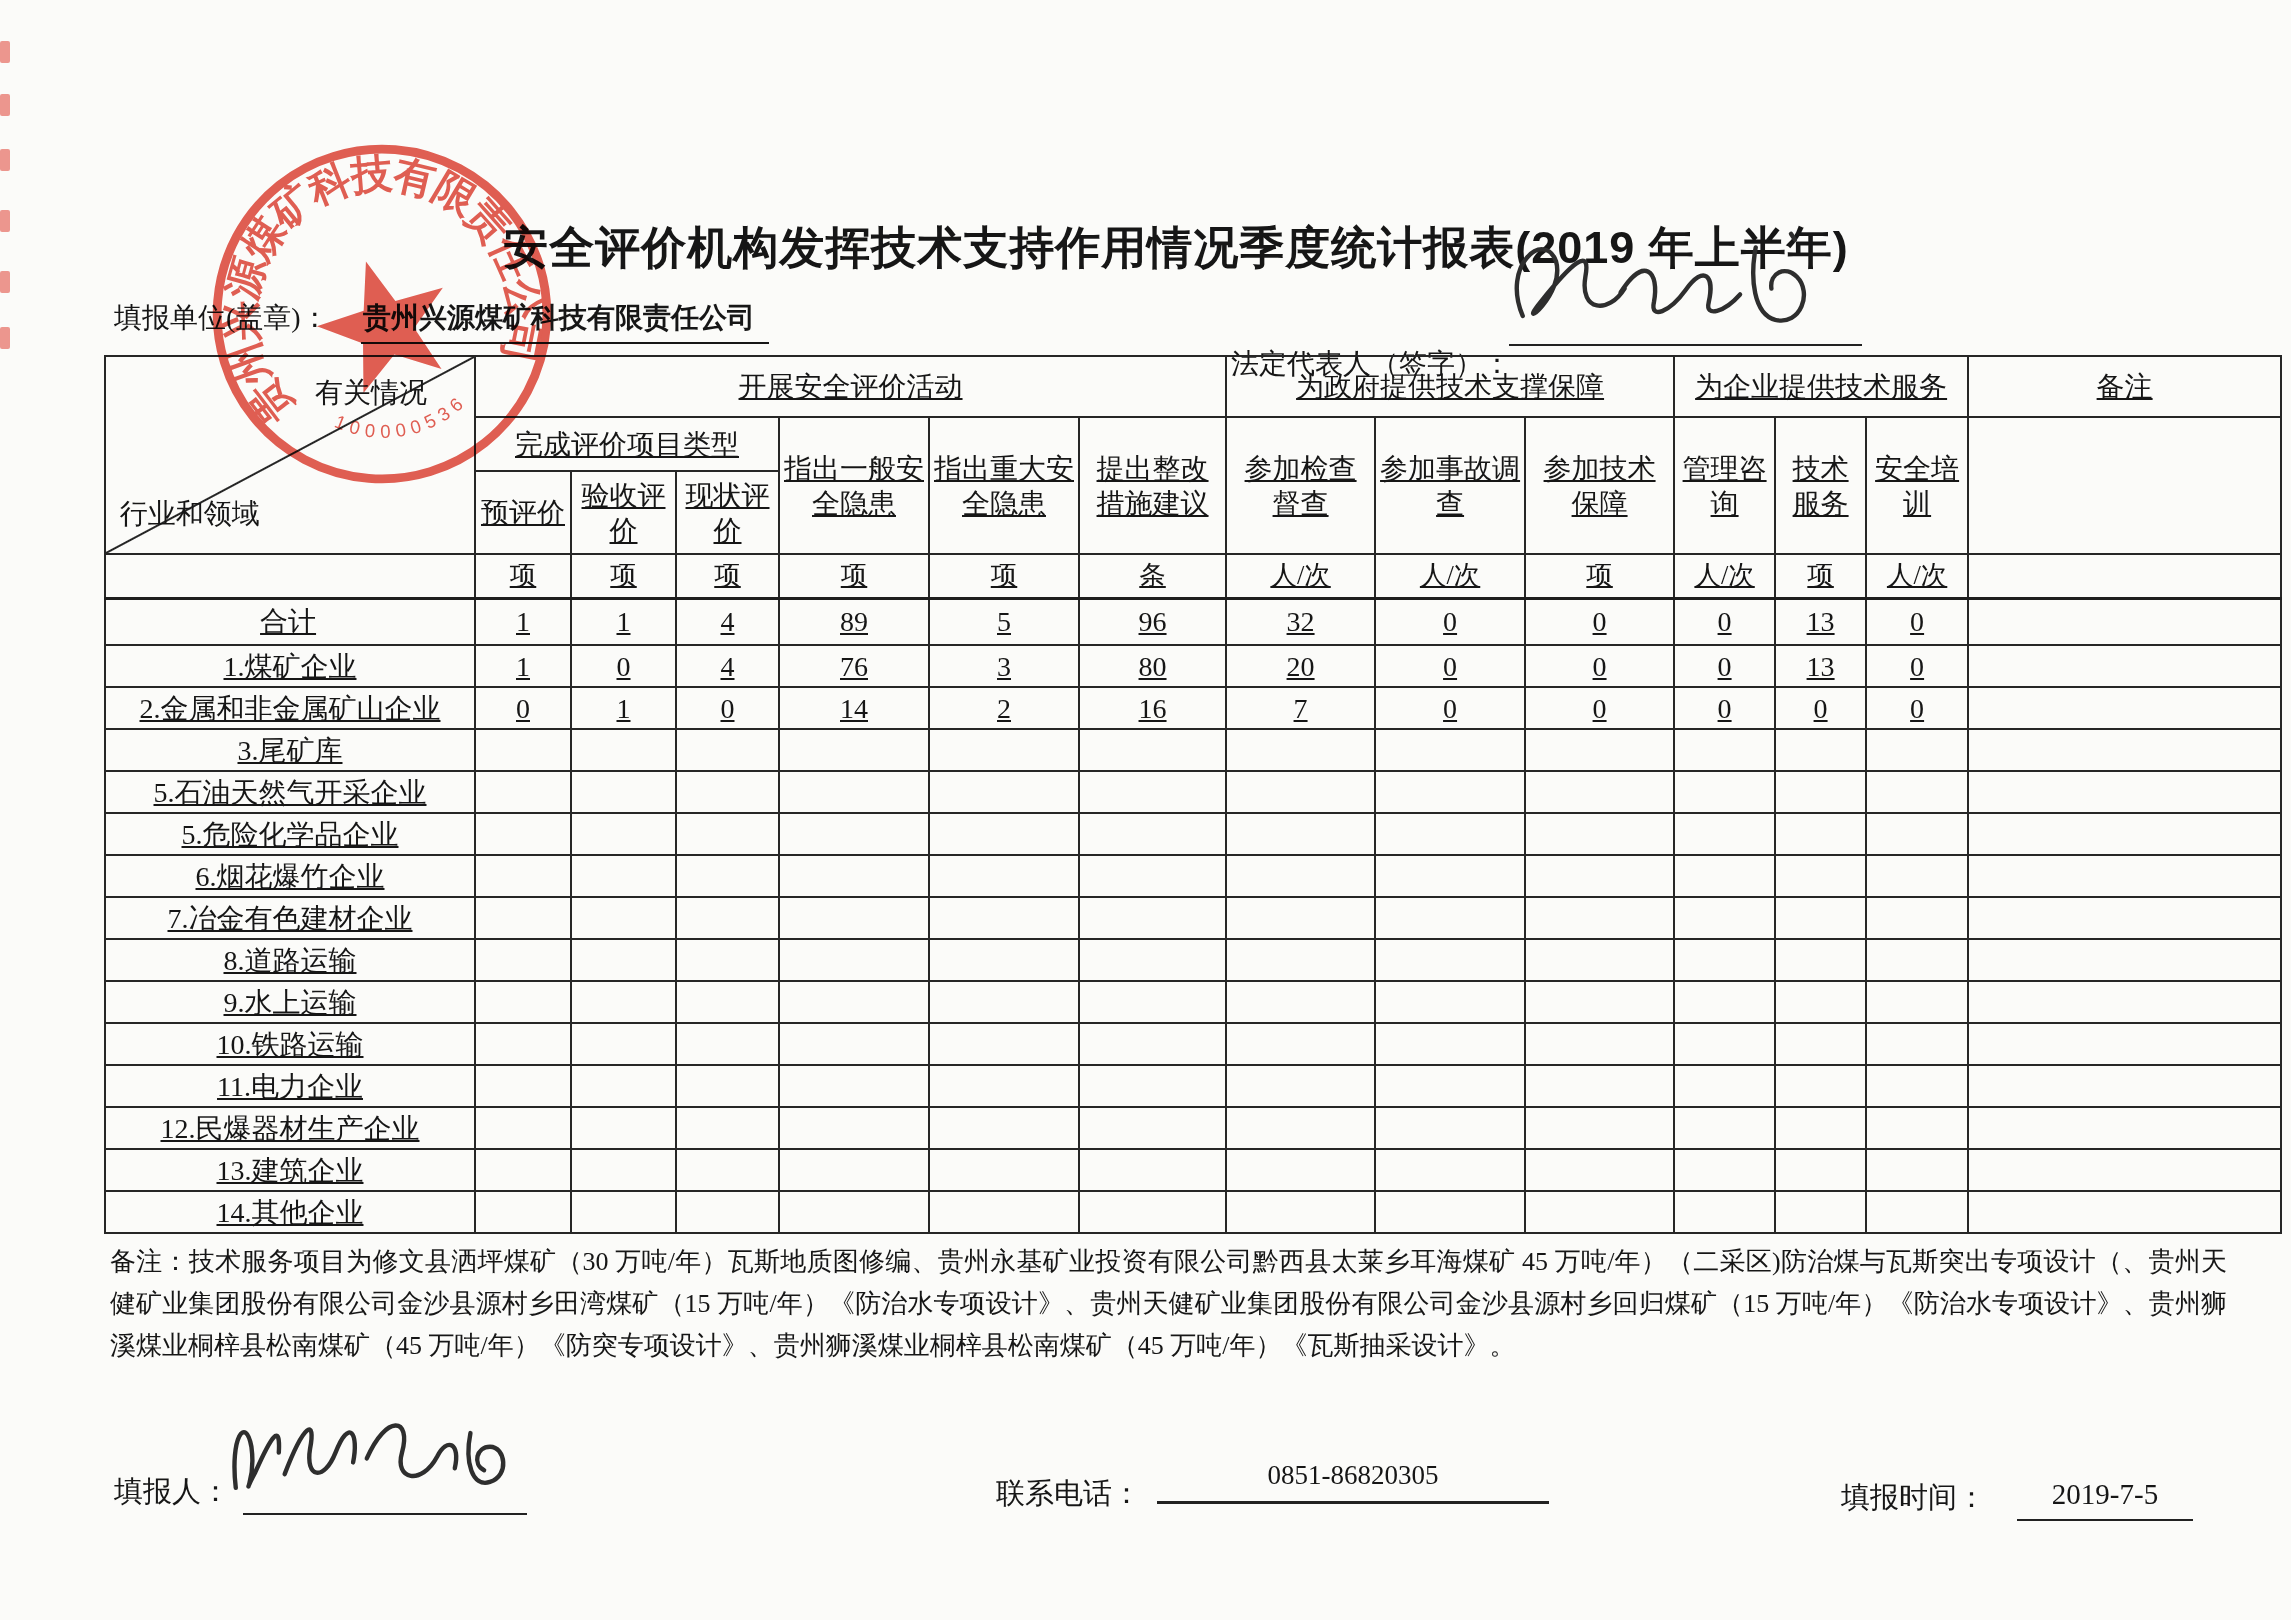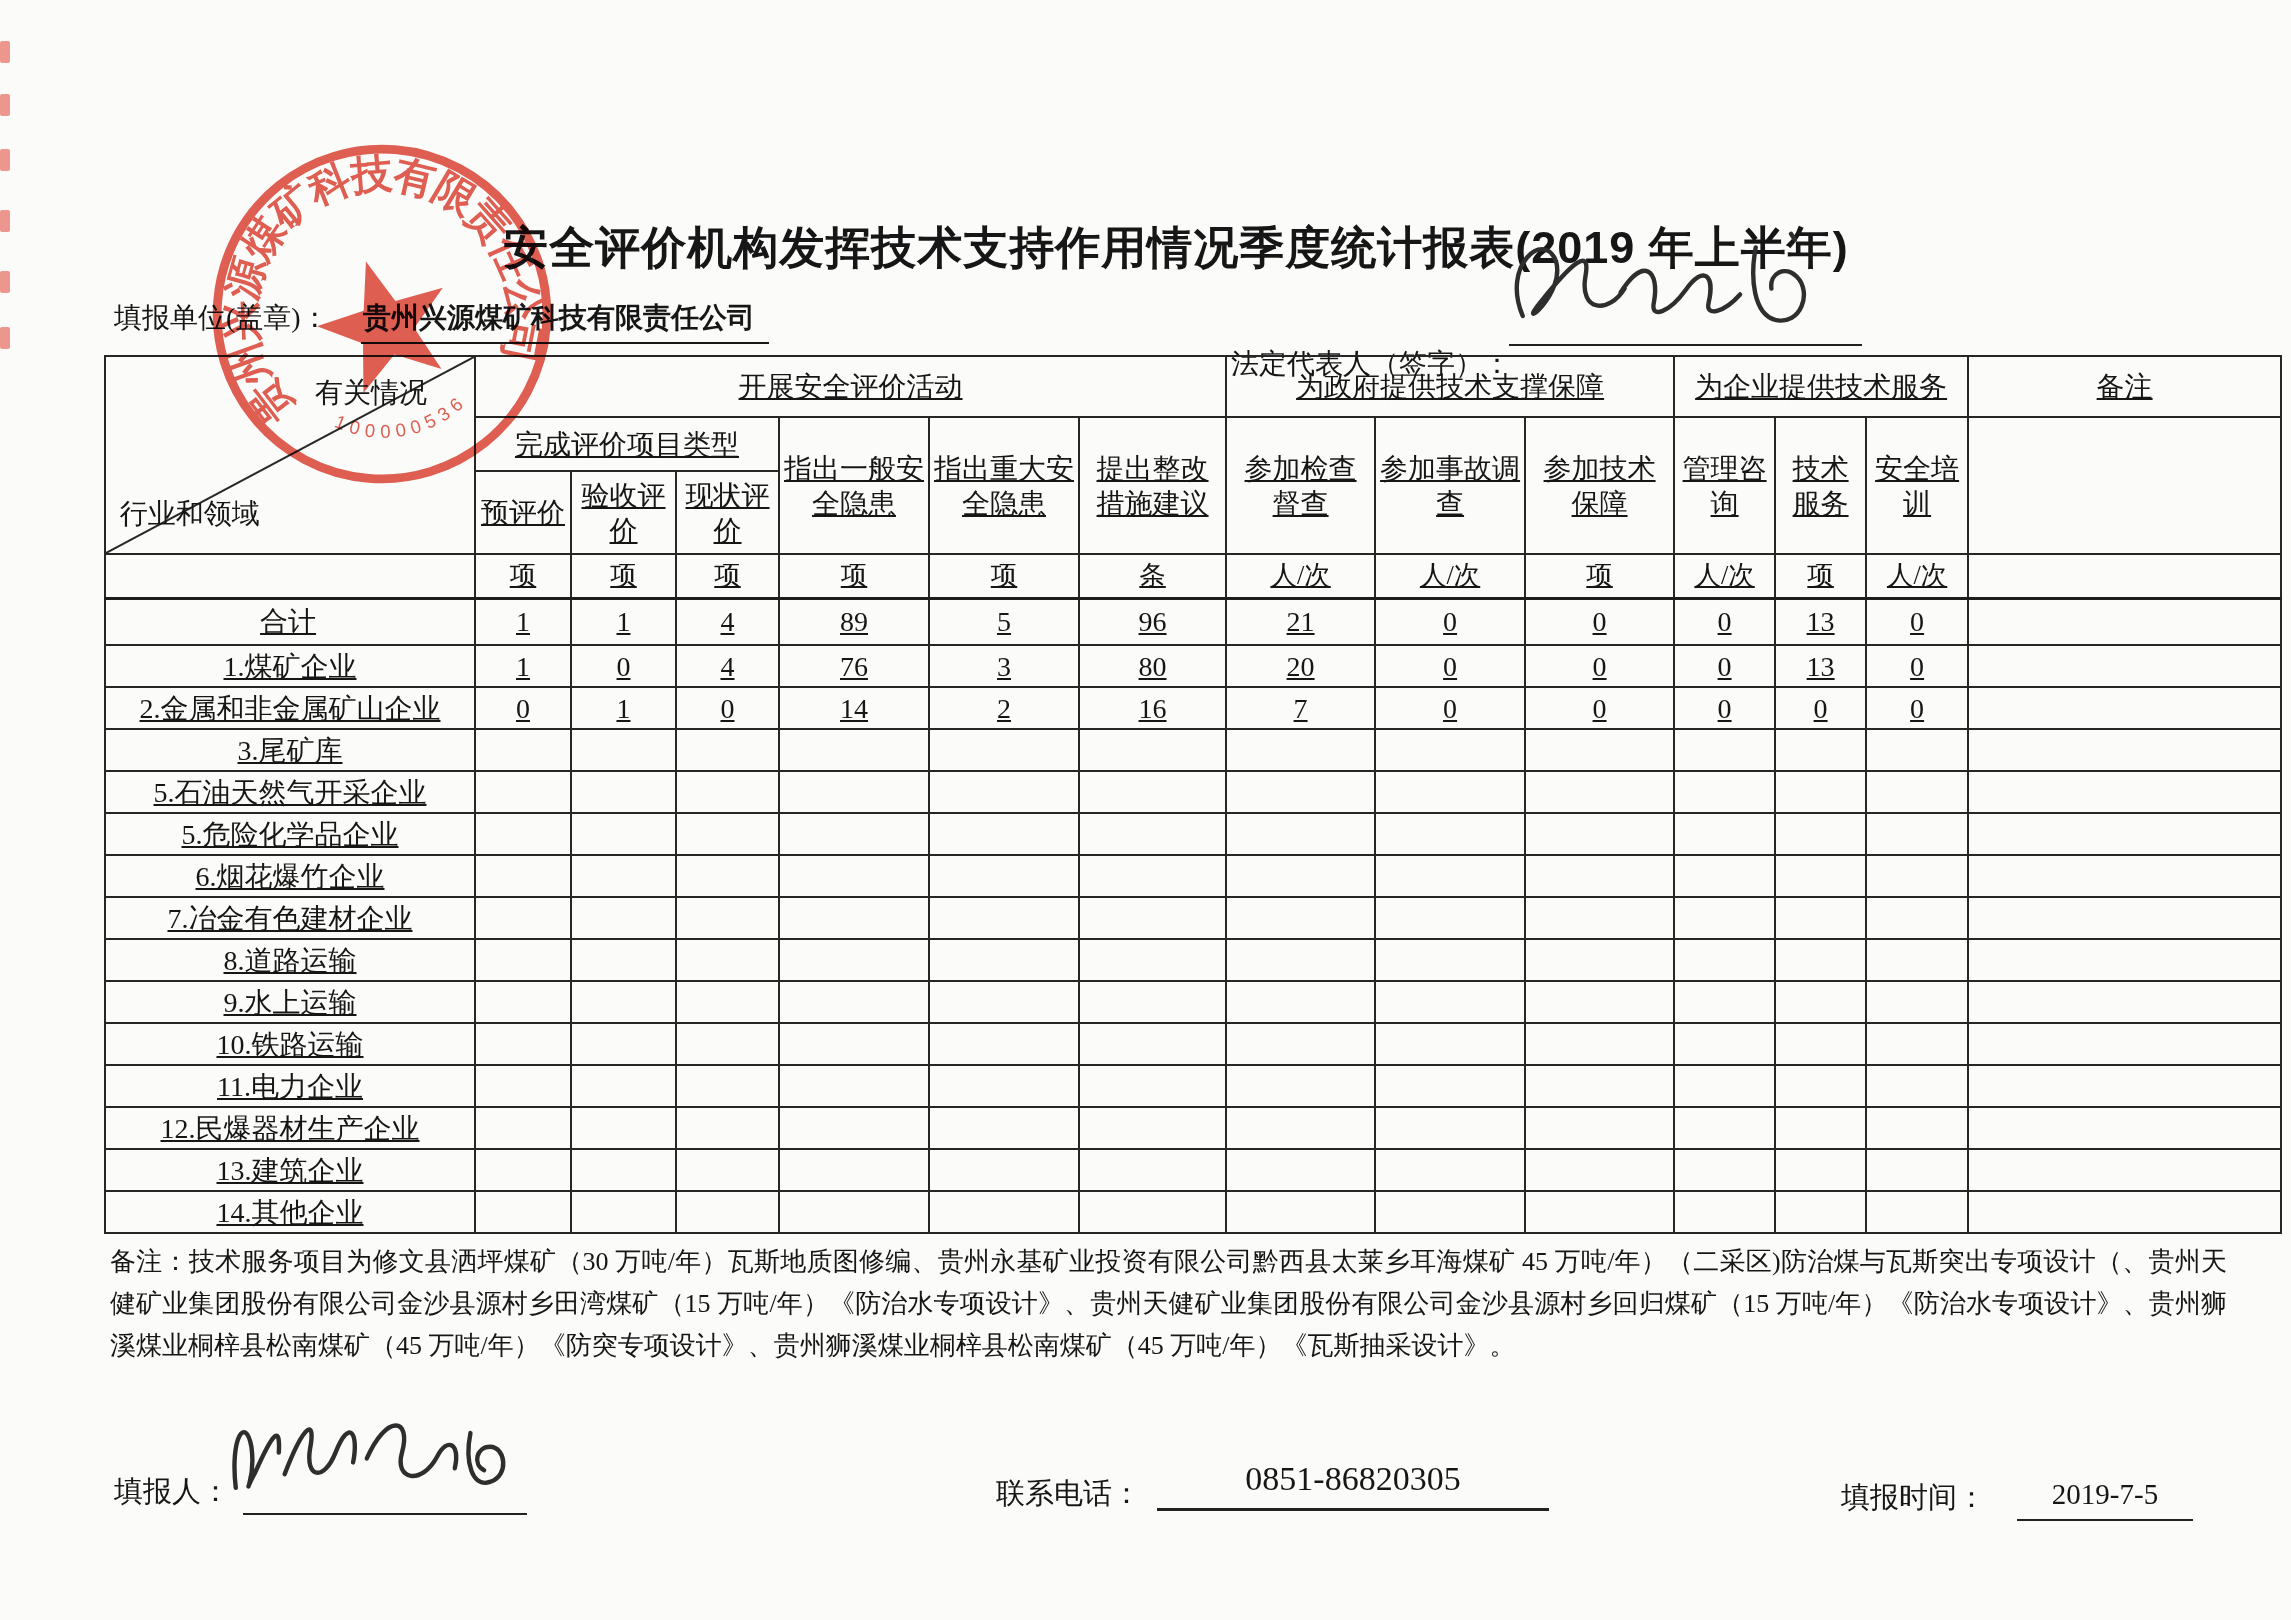--- a/index.html
+++ b/index.html
@@ -54,21 +54,21 @@
   
   .note{
     position:absolute;left:110px;top:1241px;width:2117px;
     font-size:26px;line-height:42px;text-align:justify;
   }
   .footer{position:absolute;top:1466px;left:0;width:2292px;font-size:29px;}
   .footer .filler-label{position:absolute;left:114px;top:5.9px;}
   .filler-underline{position:absolute;left:243px;top:47px;width:284px;border-bottom:2.9px solid #222;}
   .footer .phone-label{position:absolute;left:996px;top:7.8px;}
   .phone-underline{position:absolute;left:1157px;top:-5.9px;width:392px;text-align:center;
-    border-bottom:3.9px solid #222;padding-bottom:9.8px;font-size:34px;}
+    border-bottom:3.9px solid #222;padding-bottom:9.8px;font-size:27px;}
   .footer .date-label{position:absolute;left:1841px;top:11.8px;}
   .date-underline{position:absolute;left:2017px;top:12px;width:176px;text-align:center;
     border-bottom:2.9px solid #222;padding-bottom:7.8px;font-size:29px;}
 
   
   .stamp{position:absolute;left:174px;top:106px;width:416px;height:416px;
     transform:rotate(-17deg);opacity:.82;mix-blend-mode:multiply;pointer-events:none;z-index:5;}
   .sig{position:absolute;pointer-events:none;z-index:4;}
   .sig.rep{left:1462px;top:218px;}
   .sig.filler{left:208px;top:1392px;}
@@ -169,21 +169,21 @@
     </tbody>
     <tbody>
         <tr class="data-row total-row">
           <td class="rowlabel total">合计</td>
           <td>1</td>
           <td>1</td>
           <td>4</td>
           <td>89</td>
           <td>5</td>
           <td>96</td>
-          <td>21</td>
+          <td>32</td>
           <td>0</td>
           <td>0</td>
           <td>0</td>
           <td>13</td>
           <td>0</td>
           <td></td>
         </tr>
         <tr class="data-row">
           <td class="rowlabel">1.煤矿企业</td>
           <td>1</td>

